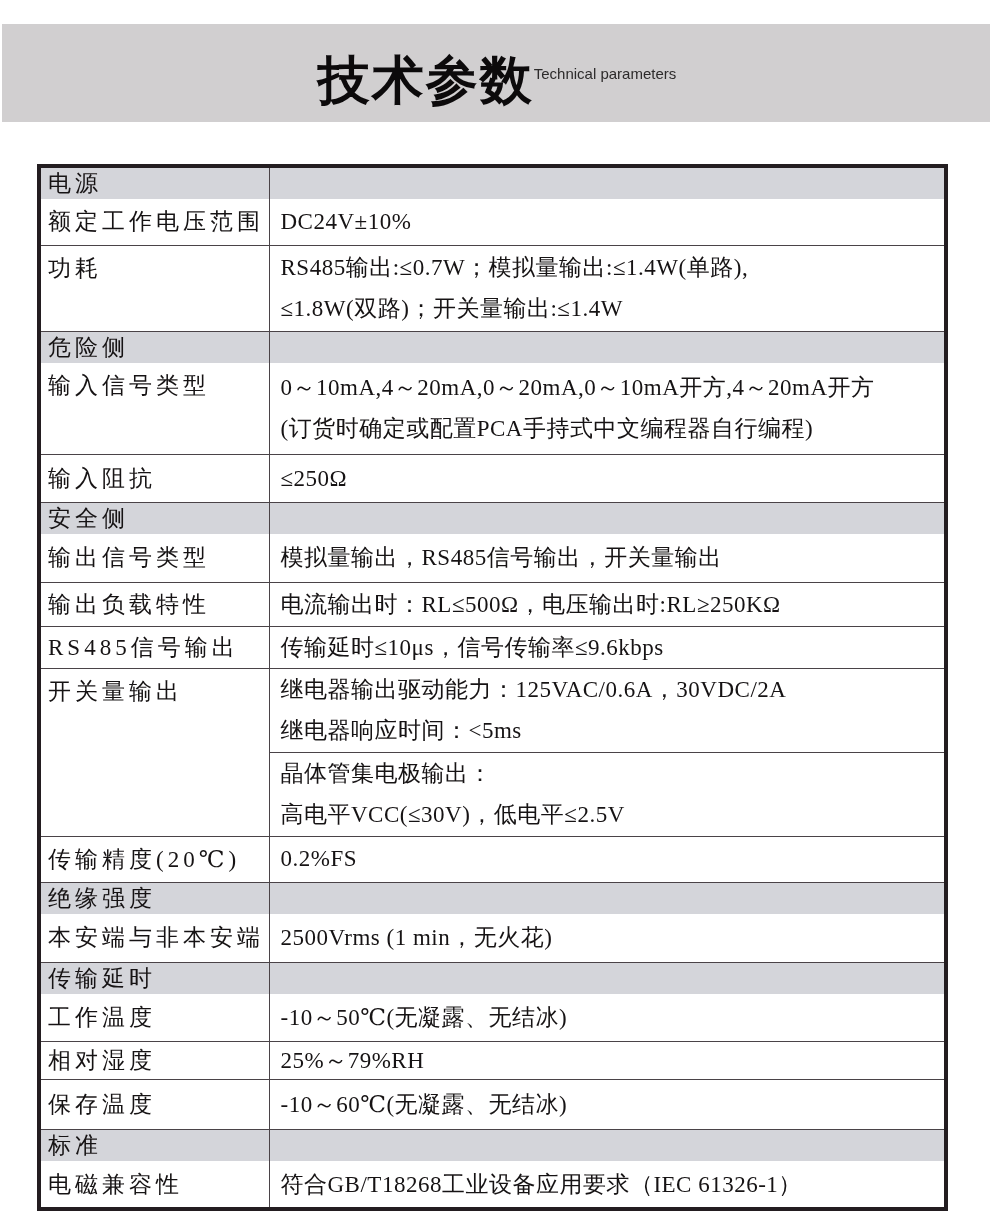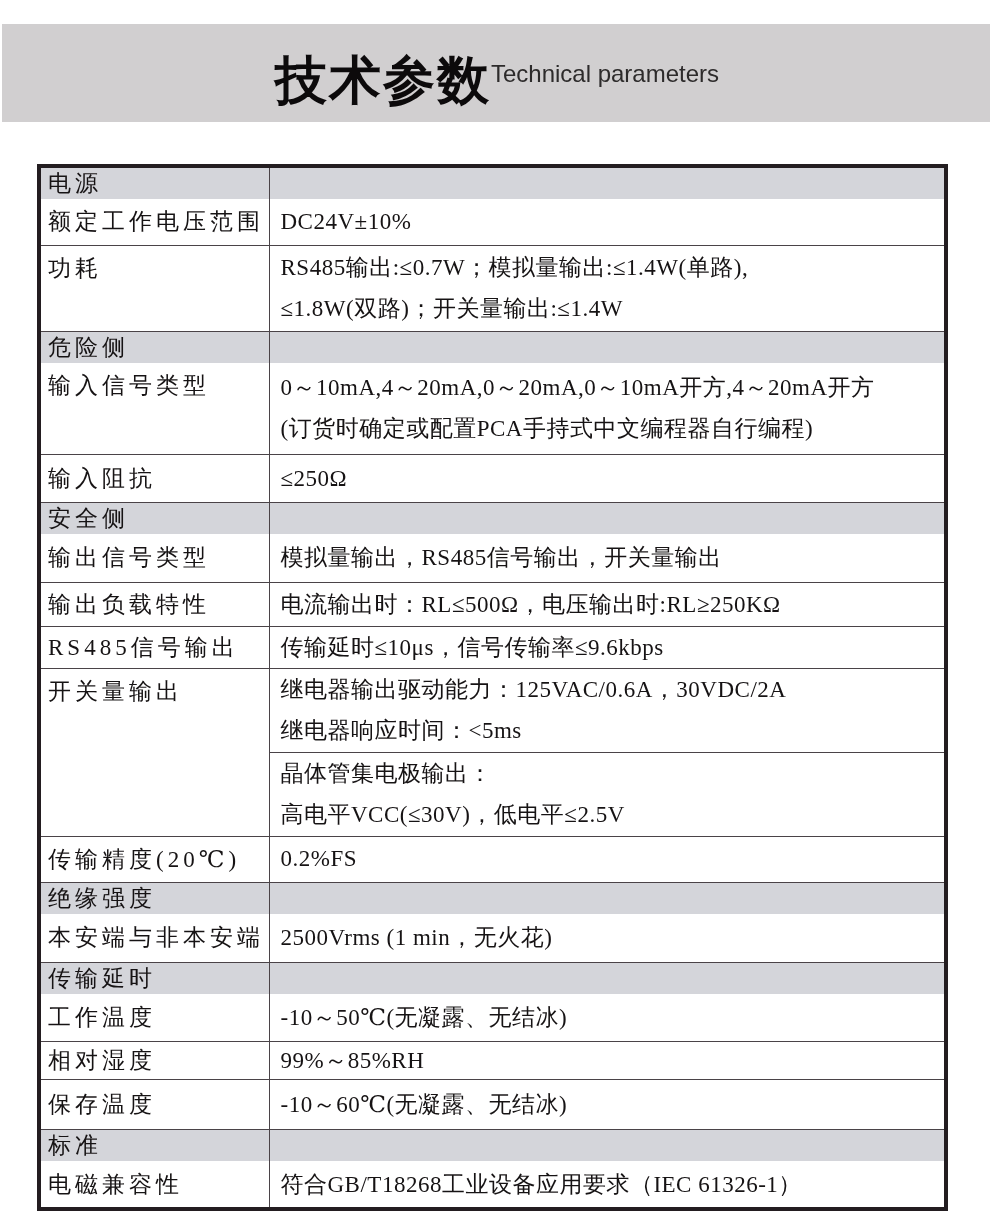--- a/index.html
+++ b/index.html
@@ -21,21 +21,21 @@
     background:var(--band);
     display:flex;align-items:center;justify-content:center;
   }
   .page-title{
     font-family:"Liberation Sans","DejaVu Sans",sans-serif;
     font-weight:bold;font-size:52px;line-height:1.05;color:#0c0a0b;
     letter-spacing:2px;margin-top:14px;
   }
   .page-subtitle{
     font-family:"Liberation Sans","DejaVu Sans",sans-serif;
-    font-size:24px;color:#2d2b2b;line-height:1.2;margin-top:2px;
+    font-size:15px;color:#2d2b2b;line-height:1.2;margin-top:2px;
   }
   .table-wrap{position:absolute;left:37px;top:164px;}
   table.params{
     border-collapse:collapse;table-layout:fixed;width:911px;
     border:4px solid var(--border);
     font-size:23px;
   }
   col.c-label{width:230px;}
   td{
     padding:0;vertical-align:middle;
@@ -160,21 +160,21 @@
         </tr>
         <tr style="height: 48px;">
           <td class="label-cell nb">工作温度</td>
           <td class="value-cell nb">
             <div class="line">-10～50℃(无凝露、无结冰)</div>
           </td>
         </tr>
         <tr style="height: 38px;">
           <td class="label-cell">相对湿度</td>
           <td class="value-cell">
-            <div class="line">99%～85%RH</div>
+            <div class="line">25%～79%RH</div>
           </td>
         </tr>
         <tr style="height: 50px;">
           <td class="label-cell">保存温度</td>
           <td class="value-cell">
             <div class="line">-10～60℃(无凝露、无结冰)</div>
           </td>
         </tr>
         <tr style="height: 30px;">
           <td class="label-cell sec">标准</td>

